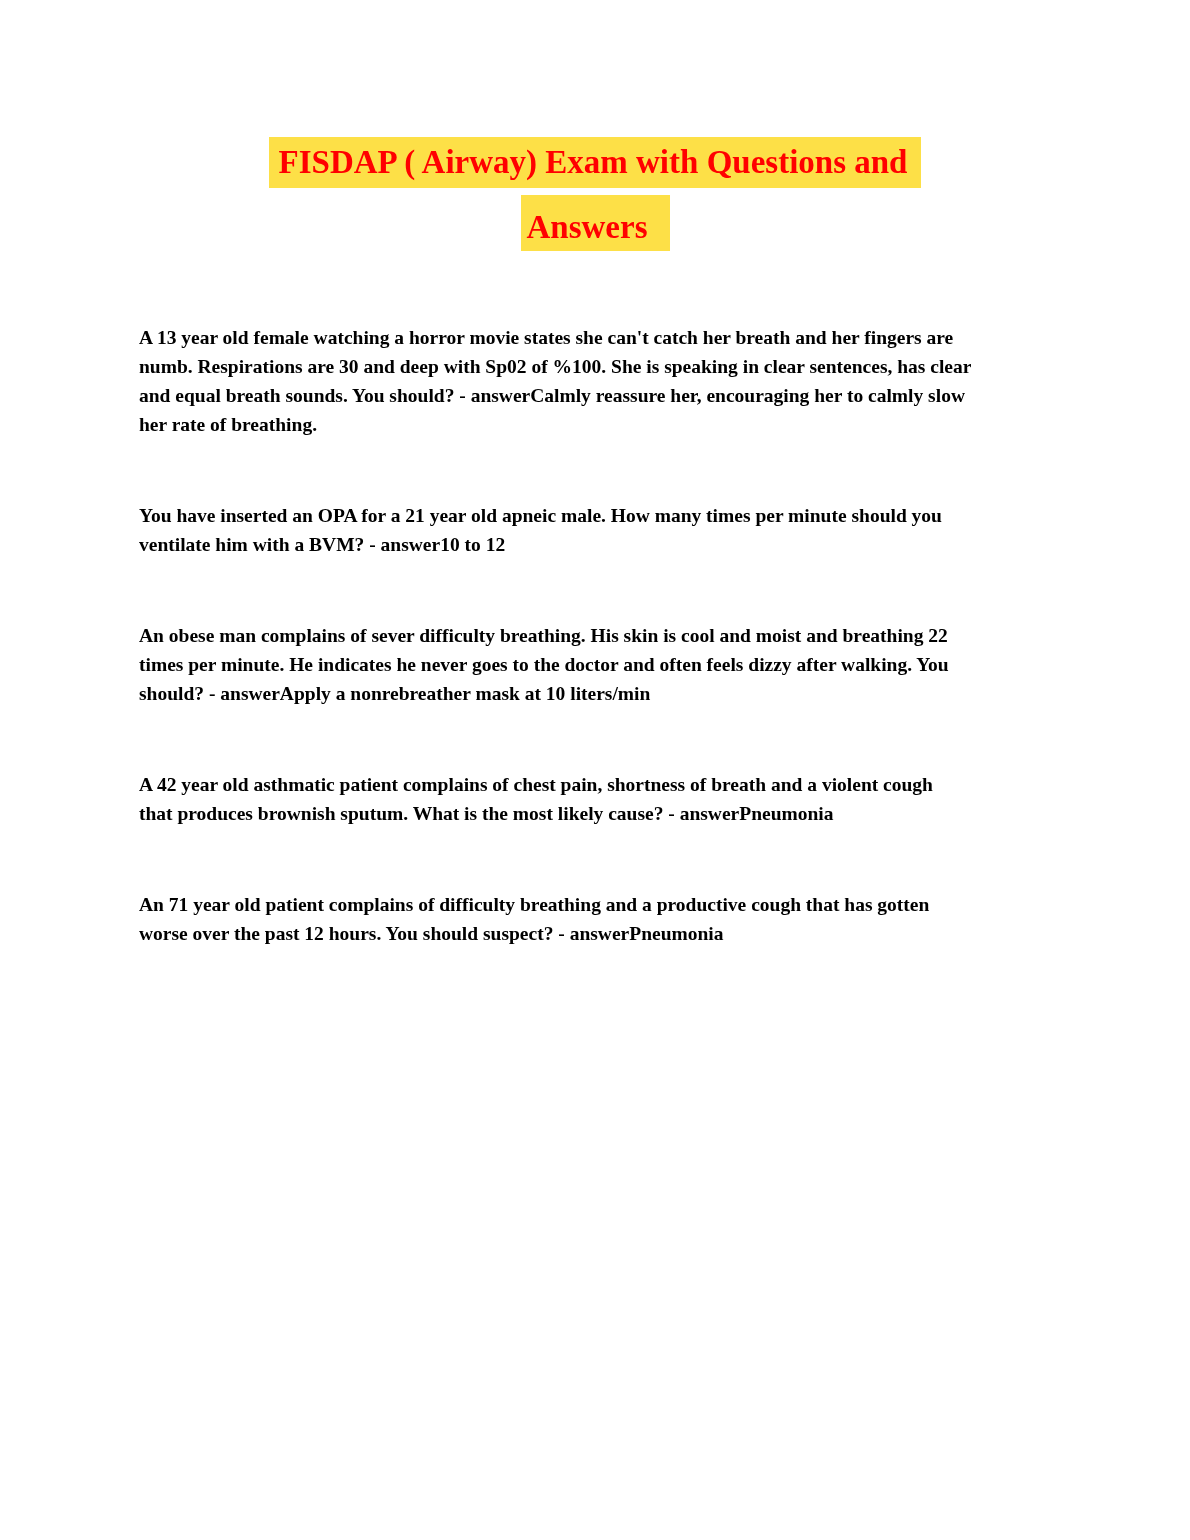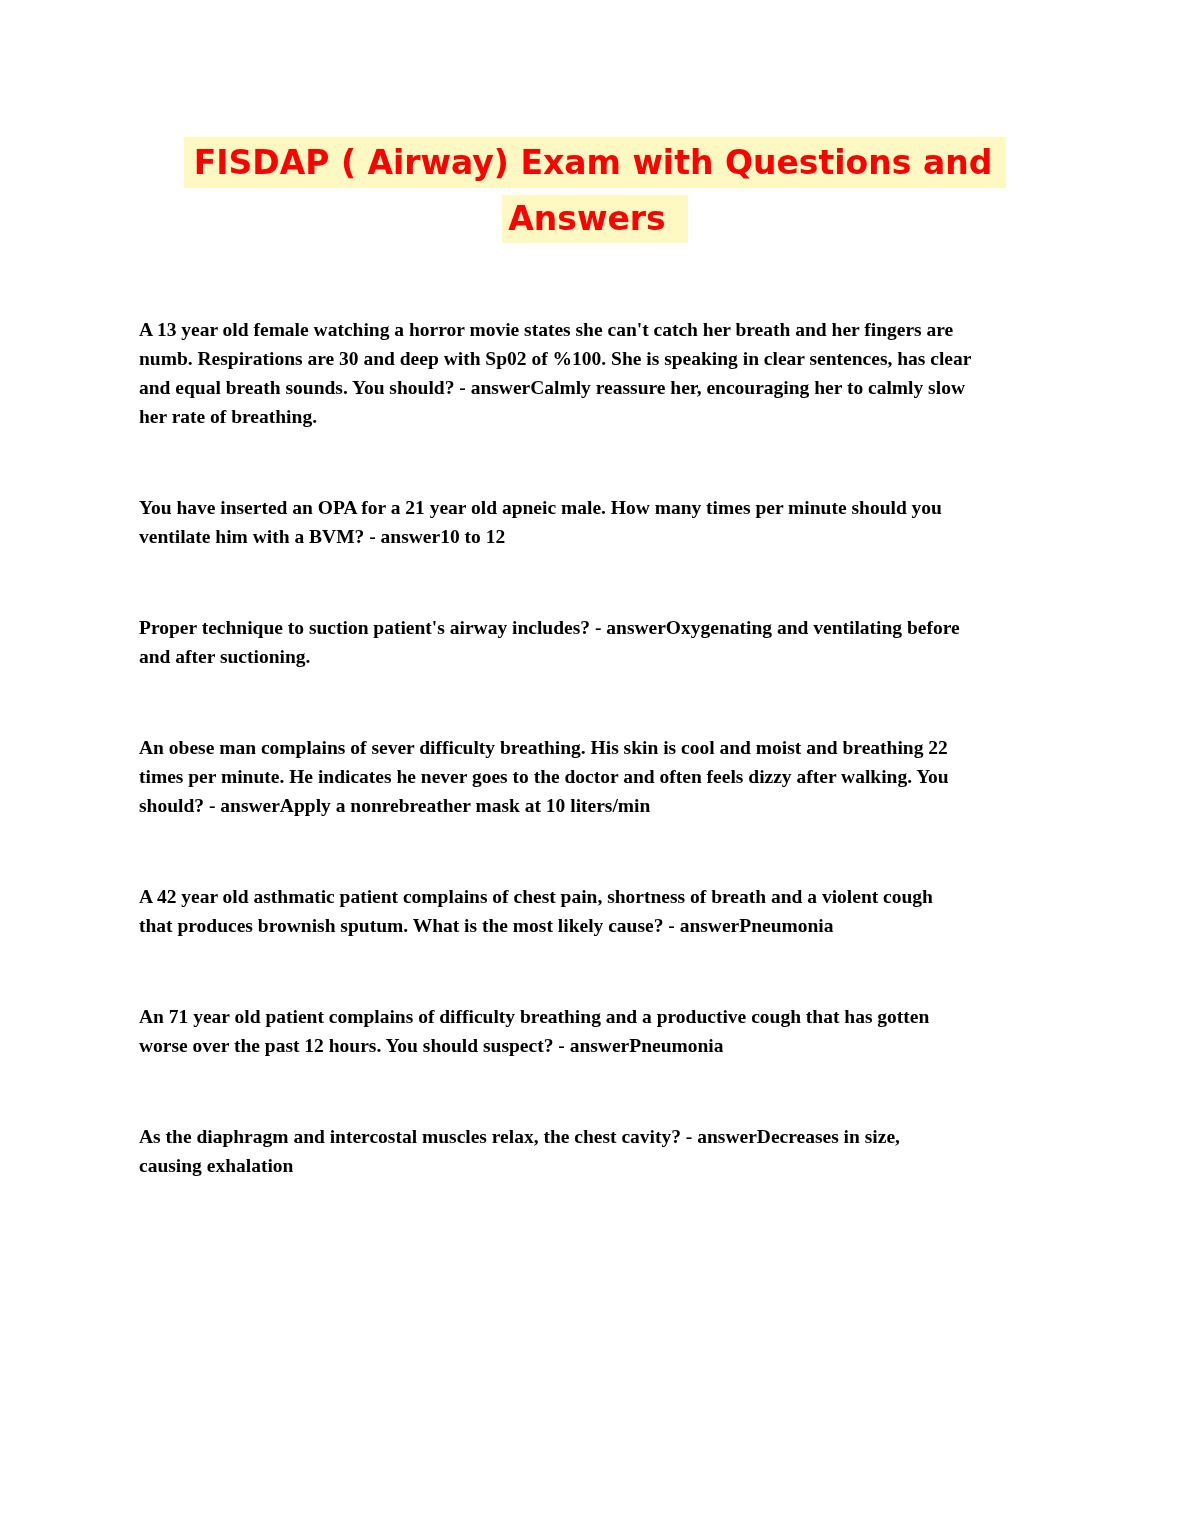--- a/index.html
+++ b/index.html
@@ -16,30 +16,31 @@
     margin-top: 137px;
     text-align: center;
     font-family: "DejaVu Sans", "Liberation Sans", sans-serif;
     font-weight: bold;
     font-size: 33px;
     color: #ff0000;
     line-height: 1;
   }
   .title-line {
     display: inline-block;
-    background: #fef9c3;
+    background: #fde047;
     color: #ff0000;
     line-height: 51px;
     padding: 0 14px 0 10px;
     white-space: nowrap;
+    font-family: Liberation Serif, serif;
   }
   .title-line.second {
     margin-top: 7px;
     line-height: 48px;
-    padding: 0 22px 0 6px;
+    padding: 8px 22px 0 6px;
   }
   .qa-content {
     margin-left: 139px;
     margin-top: 72px;
     width: 960px;
     color: #000000;
     font-weight: bold;
     font-size: 19.5px;
     line-height: 29px;
   }
@@ -59,26 +60,22 @@
     <span class="title-line second">Answers</span>
   </h1>
 
   <div class="qa-content">
     <p>A 13 year old female watching a horror movie states she can't catch her breath and her fingers are
 numb. Respirations are 30 and deep with Sp02 of %100. She is speaking in clear sentences, has clear
 and equal breath sounds. You should? - answerCalmly reassure her, encouraging her to calmly slow
 her rate of breathing.</p>
     <p>You have inserted an OPA for a 21 year old apneic male. How many times per minute should you
 ventilate him with a BVM? - answer10 to 12</p>
-    <p>Proper technique to suction patient's airway includes? - answerOxygenating and ventilating before
-and after suctioning.</p>
     <p>An obese man complains of sever difficulty breathing. His skin is cool and moist and breathing 22
 times per minute. He indicates he never goes to the doctor and often feels dizzy after walking. You
 should? - answerApply a nonrebreather mask at 10 liters/min</p>
     <p>A 42 year old asthmatic patient complains of chest pain, shortness of breath and a violent cough
 that produces brownish sputum. What is the most likely cause? - answerPneumonia</p>
     <p>An 71 year old patient complains of difficulty breathing and a productive cough that has gotten
 worse over the past 12 hours. You should suspect? - answerPneumonia</p>
-    <p>As the diaphragm and intercostal muscles relax, the chest cavity? - answerDecreases in size,
-causing exhalation</p>
   </div>
 
 </div>
 
 </body></html>

